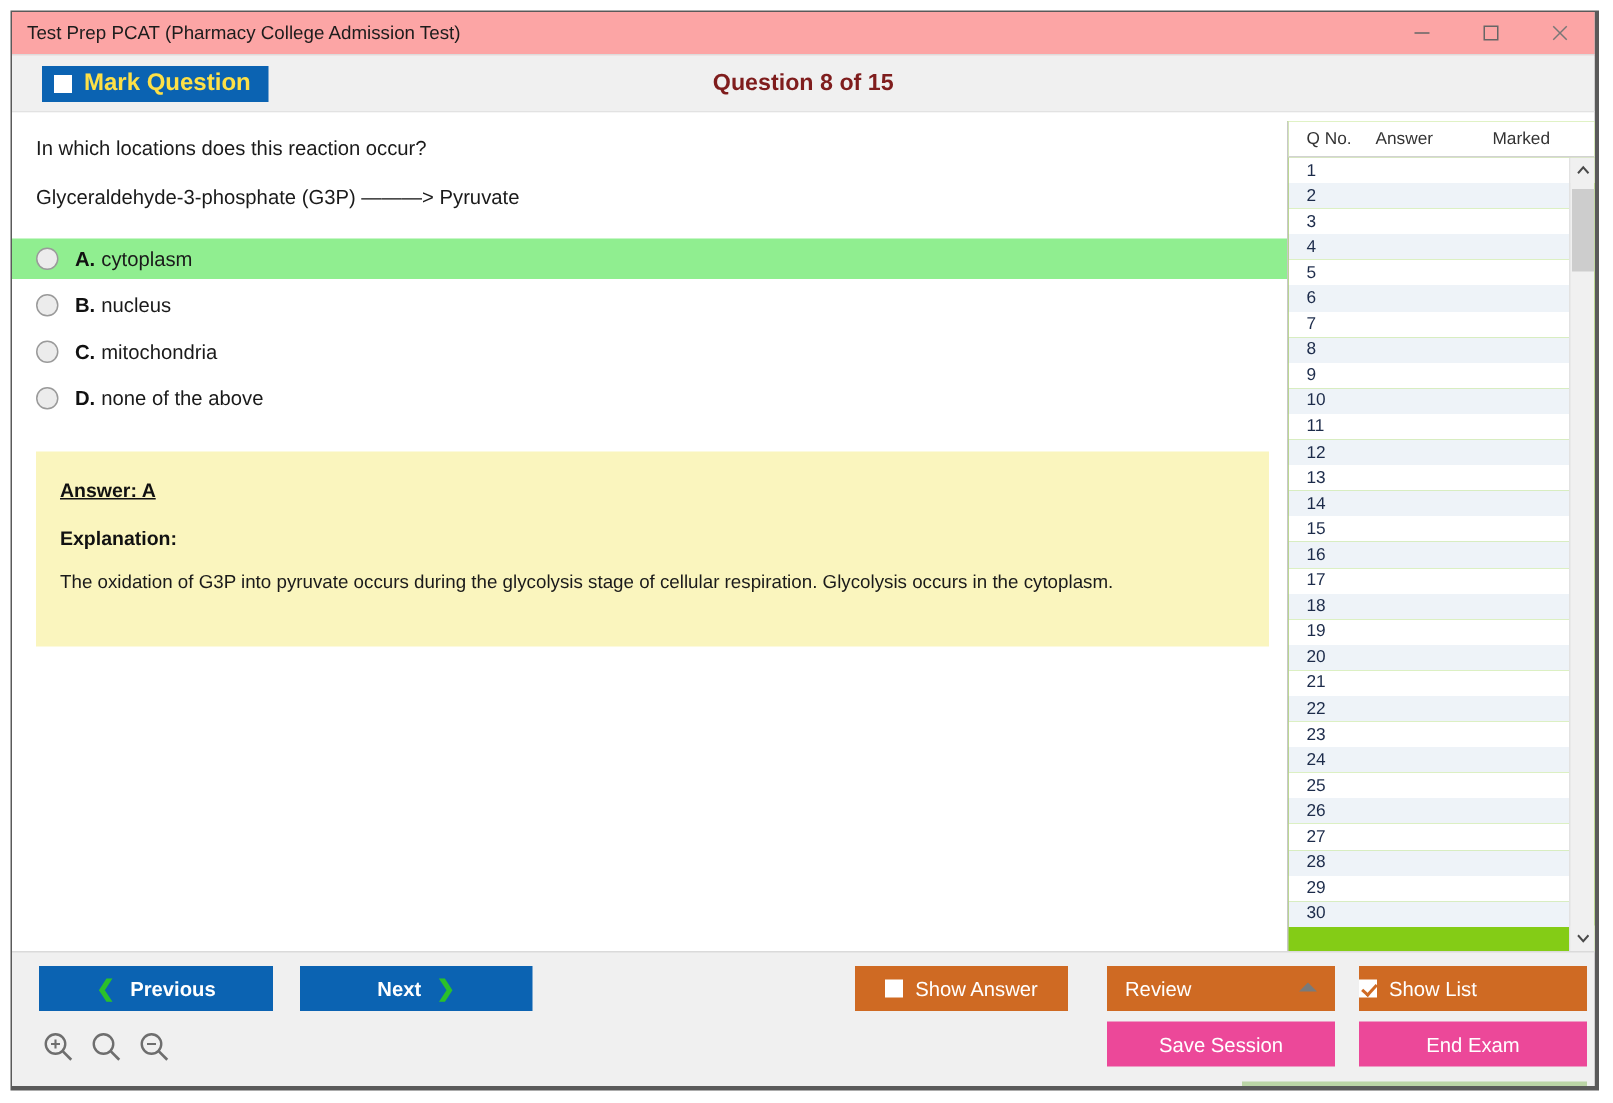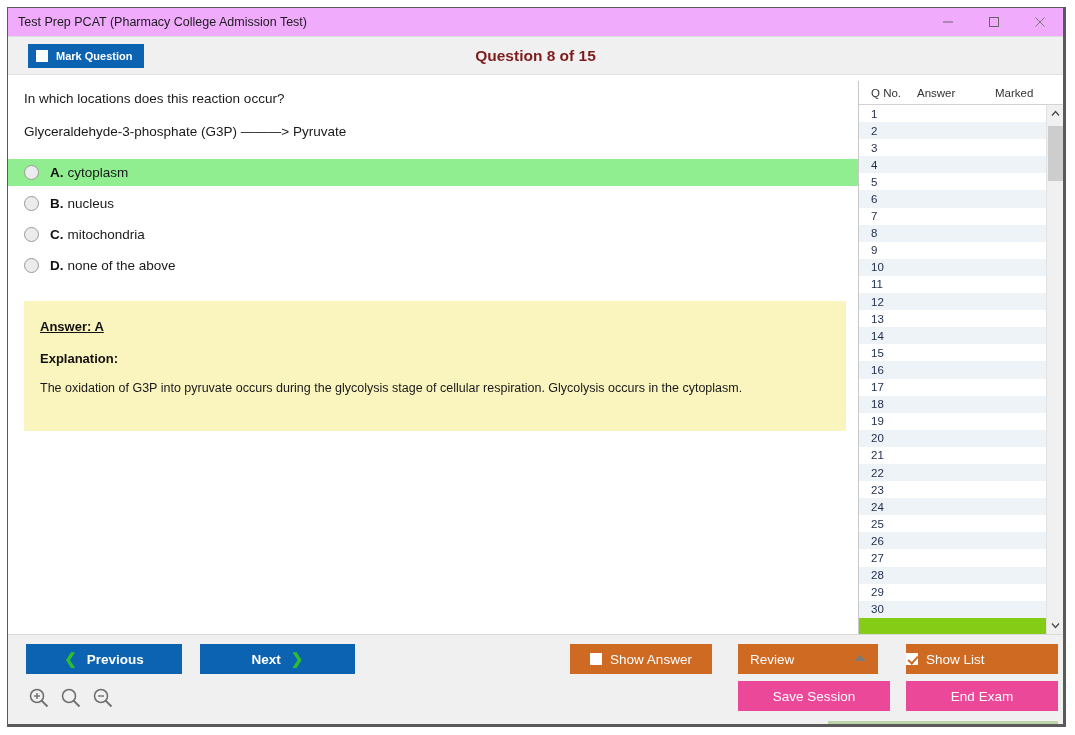--- a/index.html
+++ b/index.html
@@ -15,21 +15,21 @@
     width: 1059px; height: 720px;
     background: #ffffff;
     border: 1px solid #5a5a5a;
     border-right-width: 3px;
     border-bottom-width: 3px;
     display: flex; flex-direction: column;
   }
   
   .titlebar {
     height: 29px;
-    background: #f0abfc;
+    background: #fca5a5;
     display: flex; align-items: center;
     flex: 0 0 auto;
     border-bottom: 1px solid #dcdcdc;
   }
   .titlebar-text {
     font-size: 12.5px; color: #1c1c1c;
     padding-left: 10px; white-space: nowrap;
   }
   .titlebar-spacer { flex: 1 1 auto; }
   .win-btn {
@@ -41,22 +41,22 @@
   .headerbar {
     height: 38px; flex: 0 0 auto;
     background: #f0f0f0;
     border-bottom: 1px solid #e2e2e2;
     display: flex; align-items: center; position: relative;
   }
   .mark-question-btn {
     margin-left: 20px;
     height: 24px;
     background: #0B63B2;
-    color: #ffffff;
-    font-size: 11px; font-weight: bold;
+    color: #fde047;
+    font-size: 16px; font-weight: bold;
     display: flex; align-items: center;
     padding: 0 12px 0 8px;
     border: none; cursor: pointer;
     white-space: nowrap;
   }
   .chkbox-white {
     width: 12px; height: 12px;
     background: #ffffff;
     display: inline-block;
     margin-right: 8px;
@@ -229,21 +229,21 @@
   .btn-orange {
     position: absolute;
     height: 30px; top: 9px;
     background: #CF6A23;
     color: #ffffff;
     font-size: 13.5px;
     display: flex; align-items: center;
     cursor: pointer; border: none;
   }
   .btn-show-answer { left: 562px; width: 142px; justify-content: center; }
-  .btn-review { left: 730px; width: 140px; justify-content: flex-start; padding-left: 12px; }
+  .btn-review { left: 730px; width: 152px; justify-content: flex-start; padding-left: 12px; }
   .btn-show-list { left: 898px; width: 152px; justify-content: flex-start; }
   .review-caret {
     position: absolute; right: 12px; top: 11px;
     width: 0; height: 0;
     border-left: 6px solid transparent;
     border-right: 6px solid transparent;
     border-bottom: 6px solid #7a7a7a;
   }
   .btn-dark {
     position: absolute;

